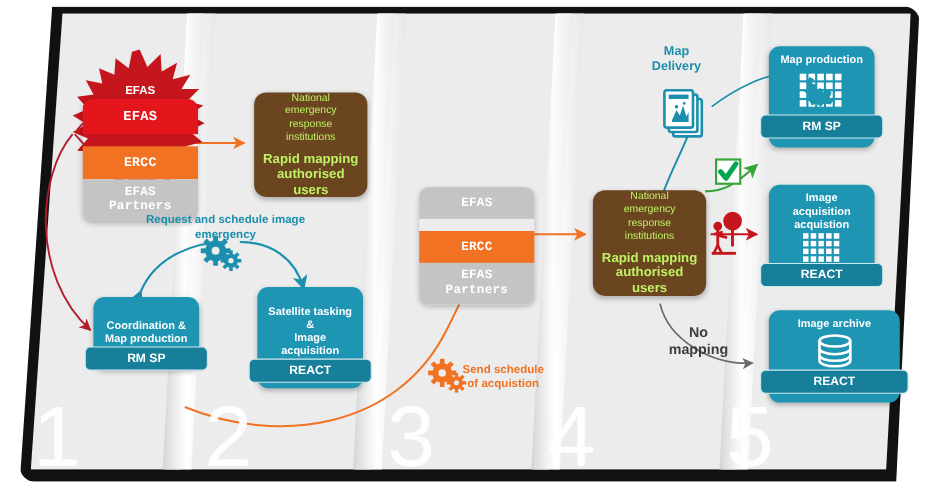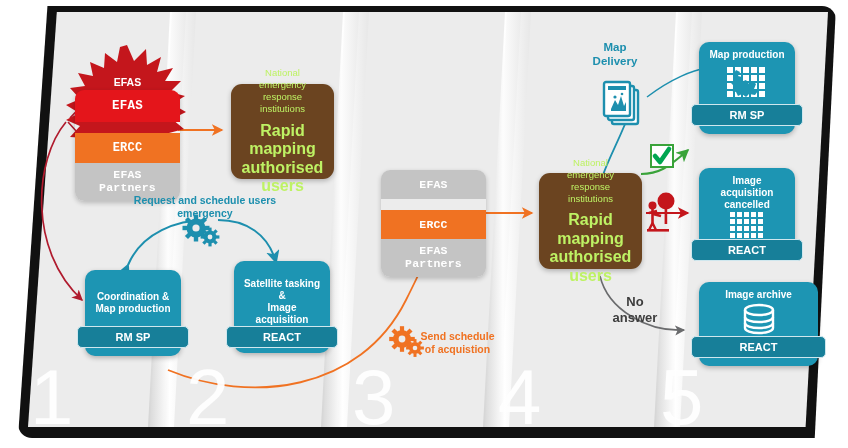--- a/index.html
+++ b/index.html
@@ -38,21 +38,21 @@
   .stack .s-part{background:#c4c4c4;line-height:1.15;}
   .stack.grey .s-efas{background:#c4c4c4;}
   .stack.grey .s-part{background:#c4c4c4;}
 
   .brown{
     background:#6b4420;color:#bef264;box-shadow:0 2px 5px rgba(0,0,0,.25);
     display:flex;flex-direction:column;align-items:center;justify-content:center;
     padding:8px 6px;box-sizing:border-box;text-align:center;border-radius:11px;
   }
   .brown .t1{font-size:9.5px;line-height:1.25;}
-  .brown .t2{font-size:16px;font-weight:bold;line-height:1.15;margin-top:7px;}
+  .brown .t2{font-size:12px;font-weight:bold;line-height:1.15;margin-top:7px;}
 
   .teal{
     background:#1d95b3;color:#fff;box-shadow:0 2px 5px rgba(0,0,0,.25);
     display:flex;flex-direction:column;align-items:center;
     padding:7px 6px 8px;box-sizing:border-box;text-align:center;border-radius:10px;
   }
   .teal .tt{font-size:10px;font-weight:bold;line-height:1.2;}
   .teal .tag{
     margin-top:auto;width:calc(100% - 6px);background:#177f99;border:1.5px solid #cfe7ee;
     border-radius:5px;color:#fff;font-size:11px;font-weight:bold;padding:4px 16px;
@@ -203,21 +203,21 @@
       <span>response</span><br>
       <span>institutions</span>
     </div>
     <div class="t2">
       <span>Rapid mapping</span><br>
       <span>authorised users</span>
     </div>
   </div>
 
   <div class="lbl teal-txt" style="left:125px;top:194px;width:160px;">
-    <span>Request and schedule users</span><br>
+    <span>Request and schedule image</span><br>
     <span>emergency</span>
   </div>
 
   <svg class="ov" style="left:0;top:0;">
     <g transform="translate(196,228)">
       <g fill="#1d8fae">
         <circle cx="0" cy="0" r="9.5"></circle>
         <circle cx="0" cy="0" r="3.6" fill="#ececec"></circle>
         <g>
           <rect x="-2.2" y="-13.5" width="4.4" height="5"></rect>
@@ -291,21 +291,21 @@
       <rect x="16.6" y="14" width="2.6" height="18" fill="#c4161c"></rect>
       <circle cx="4.5" cy="13.5" r="4" fill="#c4161c"></circle>
       <rect x="3.2" y="17" width="2.6" height="15" fill="#c4161c"></rect>
       <path d="M1,21 L9,19" stroke="#c4161c" stroke-width="2.4" fill="none"></path>
       <path d="M5,22 L13,24" stroke="#c4161c" stroke-width="2.4" fill="none"></path>
       <path d="M4.5,31 L1,38 M4.5,31 L8,38" stroke="#c4161c" stroke-width="2.4" fill="none"></path>
       <rect x="-1" y="37" width="22" height="2.6" fill="#c4161c"></rect>
     </g>
   </svg>
 
-  <div class="teal box" style="left:85px;top:270px;width:96px;height:86px;">
+  <div class="teal box" style="left:85px;top:270px;width:96px;height:66px;">
     <div class="tt" style="margin-top:14px;">
       <span>Coordination &amp;</span><br>
       <span>Map production</span>
     </div>
     <div class="tag">RM SP</div>
   </div>
 
   <div class="teal box" style="left:234px;top:261px;width:96px;height:92px;">
     <div class="tt" style="margin-top:10px;">
       <span>Satellite tasking</span><br>
@@ -342,21 +342,21 @@
       <span>institutions</span>
     </div>
     <div class="t2">
       <span>Rapid mapping</span><br>
       <span>authorised users</span>
     </div>
   </div>
 
   <div class="lbl dark-txt" style="left:600px;top:294px;width:70px;">
     <span>No</span><br>
-    <span>answer</span>
+    <span>mapping</span>
   </div>
 
   <div class="teal box" style="left:699px;top:42px;width:96px;height:92px;">
     <div class="tt">Map production</div>
     <div class="icon">
       <svg width="44" height="36" viewBox="0 0 44 36">
         <g fill="#ffffff">
           <rect x="2" y="2" width="6" height="6"></rect>
             <rect x="10" y="2" width="6" height="6"></rect>
           <rect x="18" y="2" width="6" height="6"></rect>
@@ -382,21 +382,21 @@
           L29,24 L33,26 L30,30 L24,29 L21,32 L17,29 L13,31 L11,27 L7,26 L9,21 L6,18
           L10,14 L8,10 Z"></path>
       </svg>
     </div>
     <div class="tag">RM SP</div>
   </div>
 
   <div class="teal box" style="left:699px;top:168px;width:96px;height:84px;">
     <div class="tt">
       <span>Image acquisition</span><br>
-      <span>cancelled</span>
+      <span>acquistion</span>
     </div>
     <div class="icon">
       <svg width="36" height="28" viewBox="0 0 36 28">
         <g fill="#ffffff">
           <rect x="1" y="1" width="5" height="5"></rect>
             <rect x="8" y="1" width="5" height="5"></rect>
           <rect x="15" y="1" width="5" height="5"></rect>
             <rect x="22" y="1" width="5" height="5"></rect>
           <rect x="29" y="1" width="5" height="5"></rect>
           <rect x="1" y="8" width="5" height="5"></rect>

